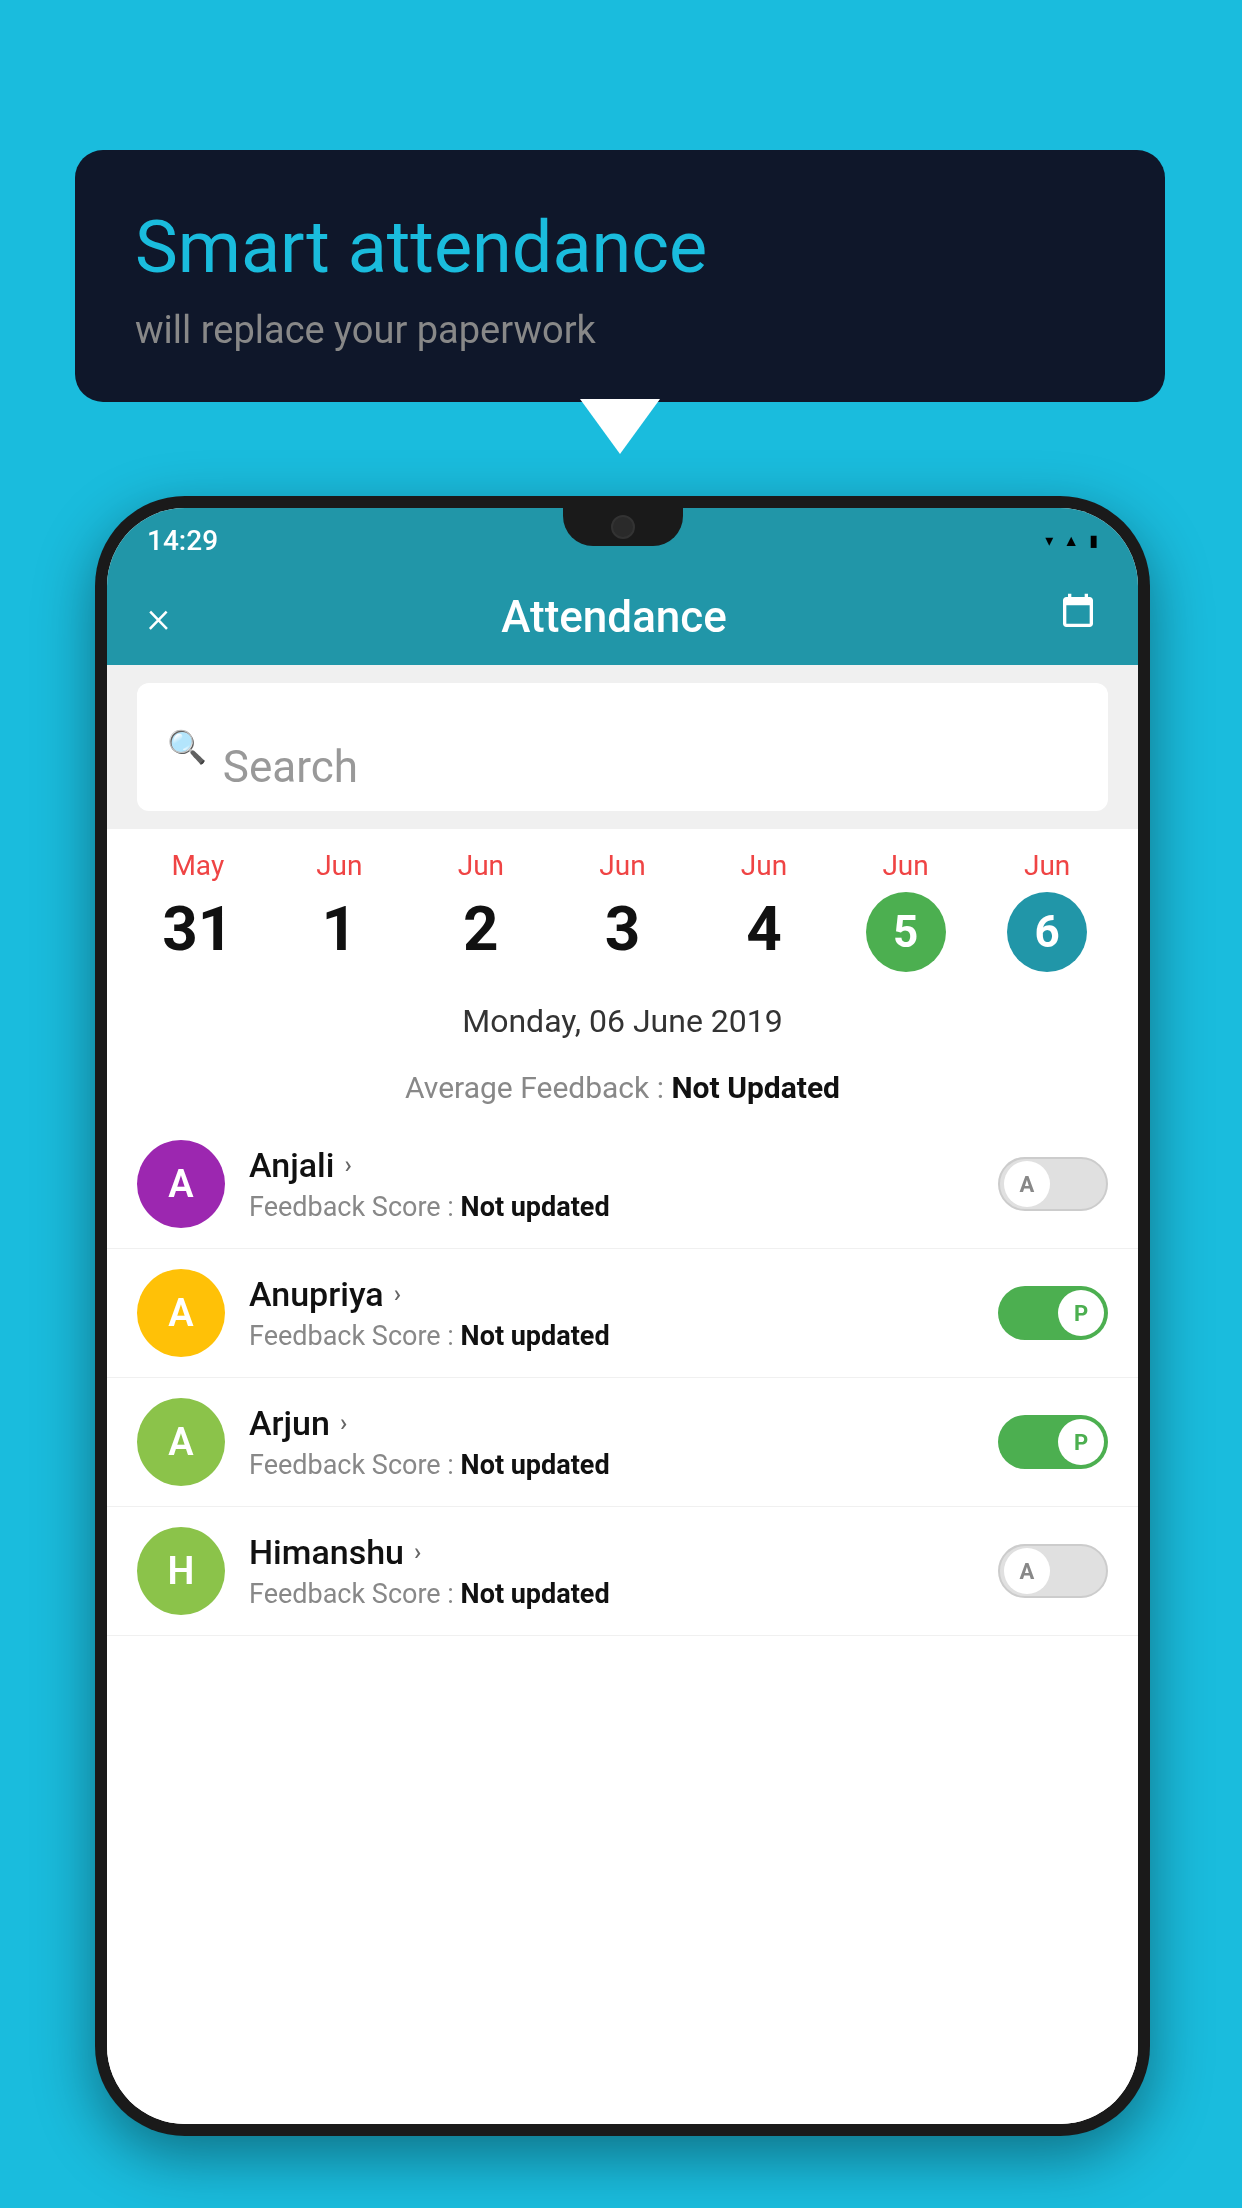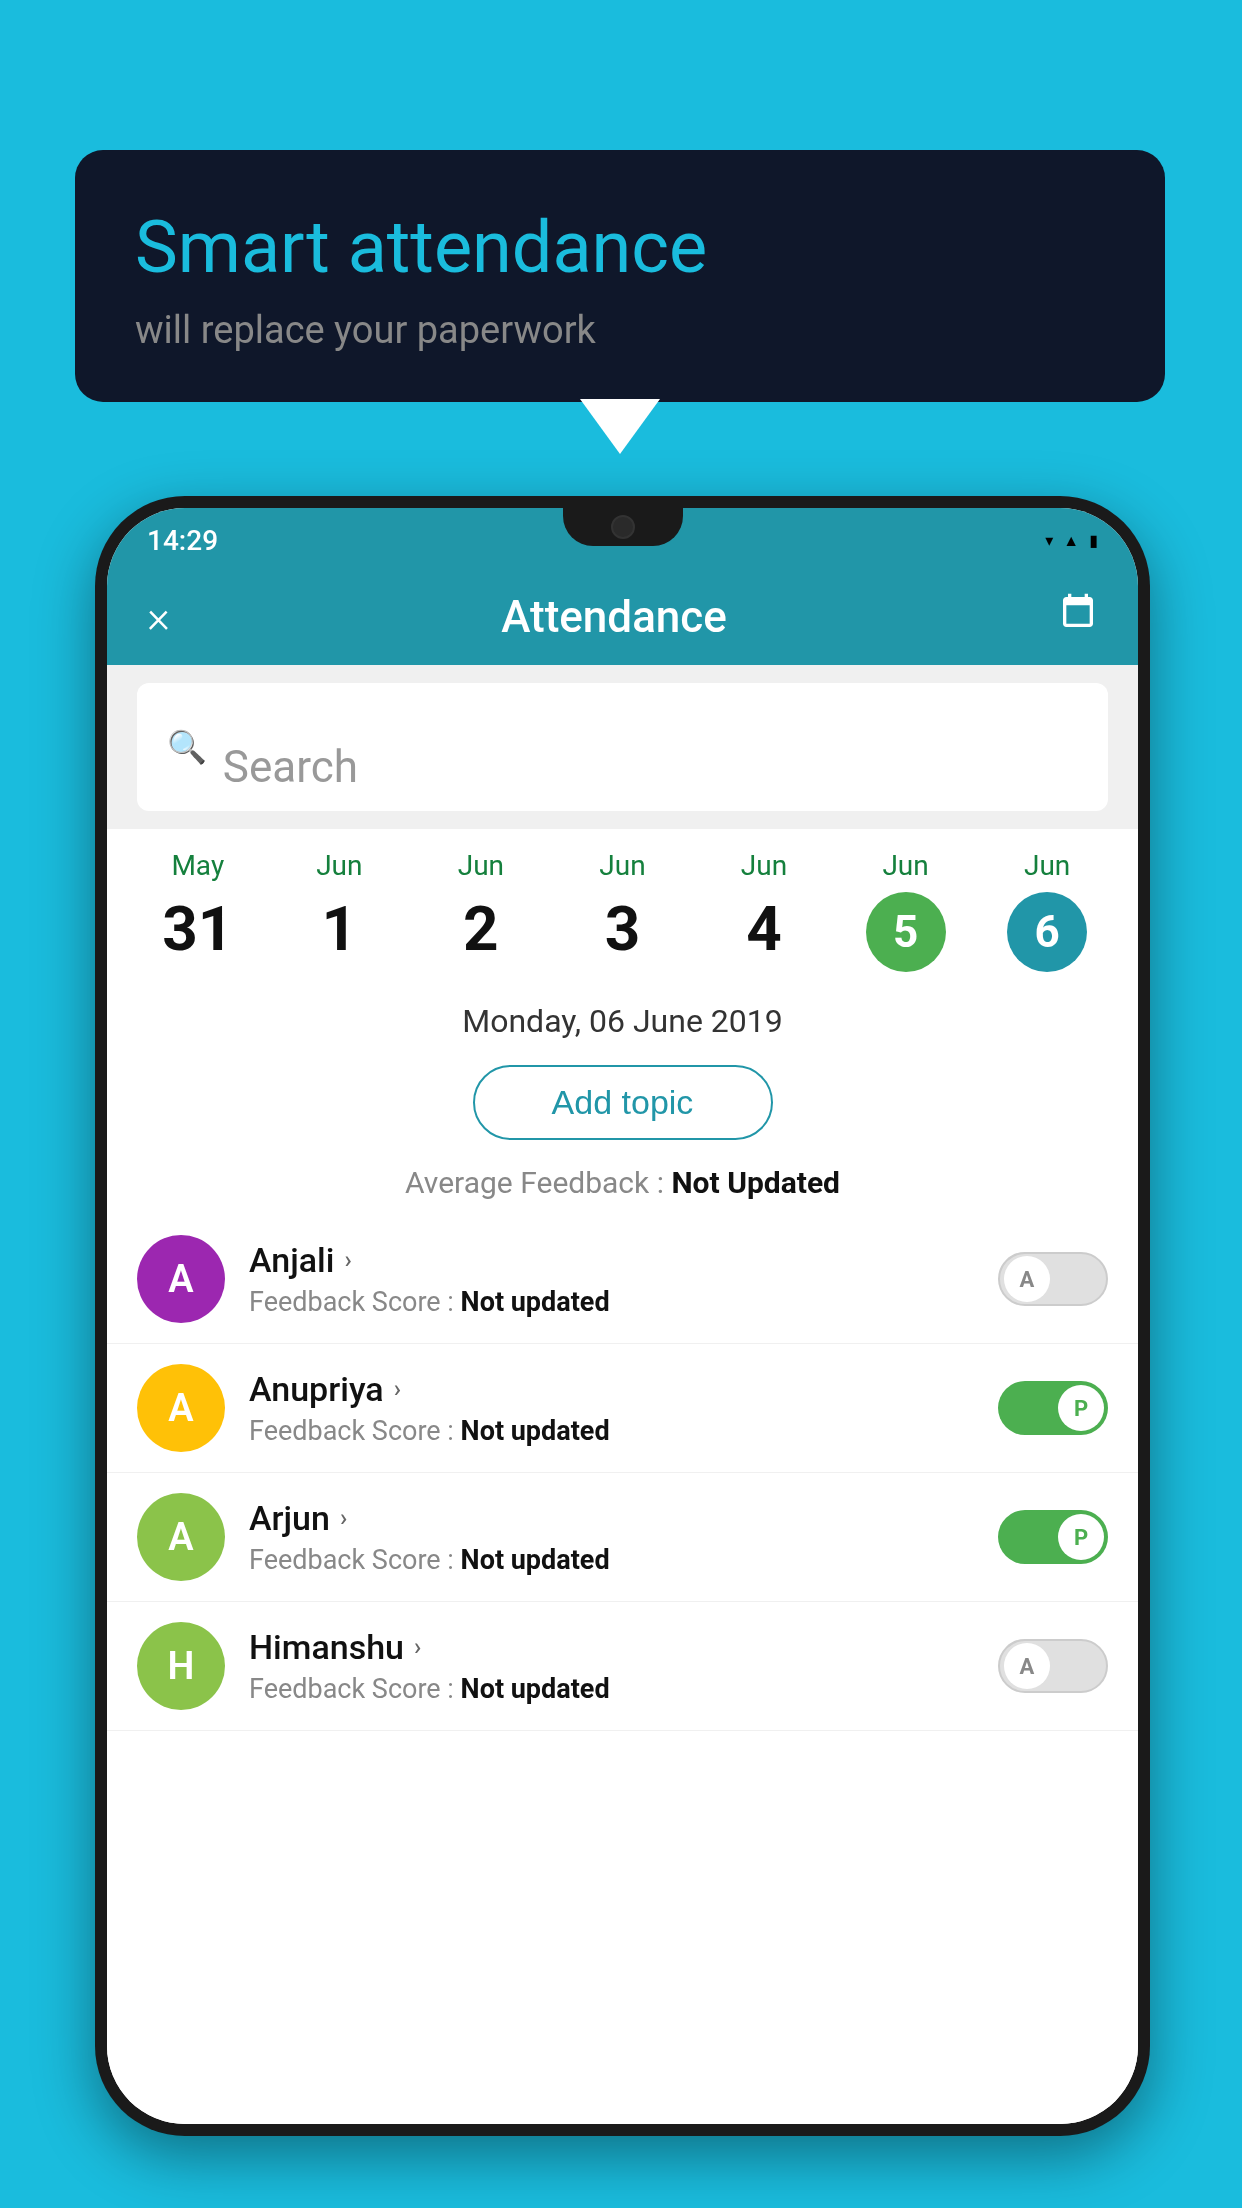--- a/index.html
+++ b/index.html
@@ -181,21 +181,21 @@
     .date-item {
       display: flex;
       flex-direction: column;
       align-items: center;
       gap: 10px;
       min-width: 120px;
     }
 
     .date-month {
       font-size: 28px;
-      color: #15803d;
+      color: #ef4444;
       font-weight: 400;
     }
 
     .date-number {
       font-size: 62px;
       font-weight: 700;
       color: #111;
     }
 
     .date-item.today .date-number {
@@ -433,21 +433,20 @@
         </div>
         <div class="date-item selected">
           <div class="date-month">Jun</div>
           <div class="date-number">6</div>
         </div>
       </div>
 
     <div class="main-content">
       <div class="selected-date-label">Monday, 06 June 2019</div>
 
-      <button class="add-topic-btn">Add topic</button>
 
       <div class="average-feedback">
         <span>Average Feedback : </span><strong>Not Updated</strong>
       </div>
 
       <div class="student-list" id="student-list-container">
       <div class="student-item">
             <div class="avatar purple">A</div>
             <div class="student-info">
               <div class="student-name">Anjali <span class="chevron">›</span></div>

